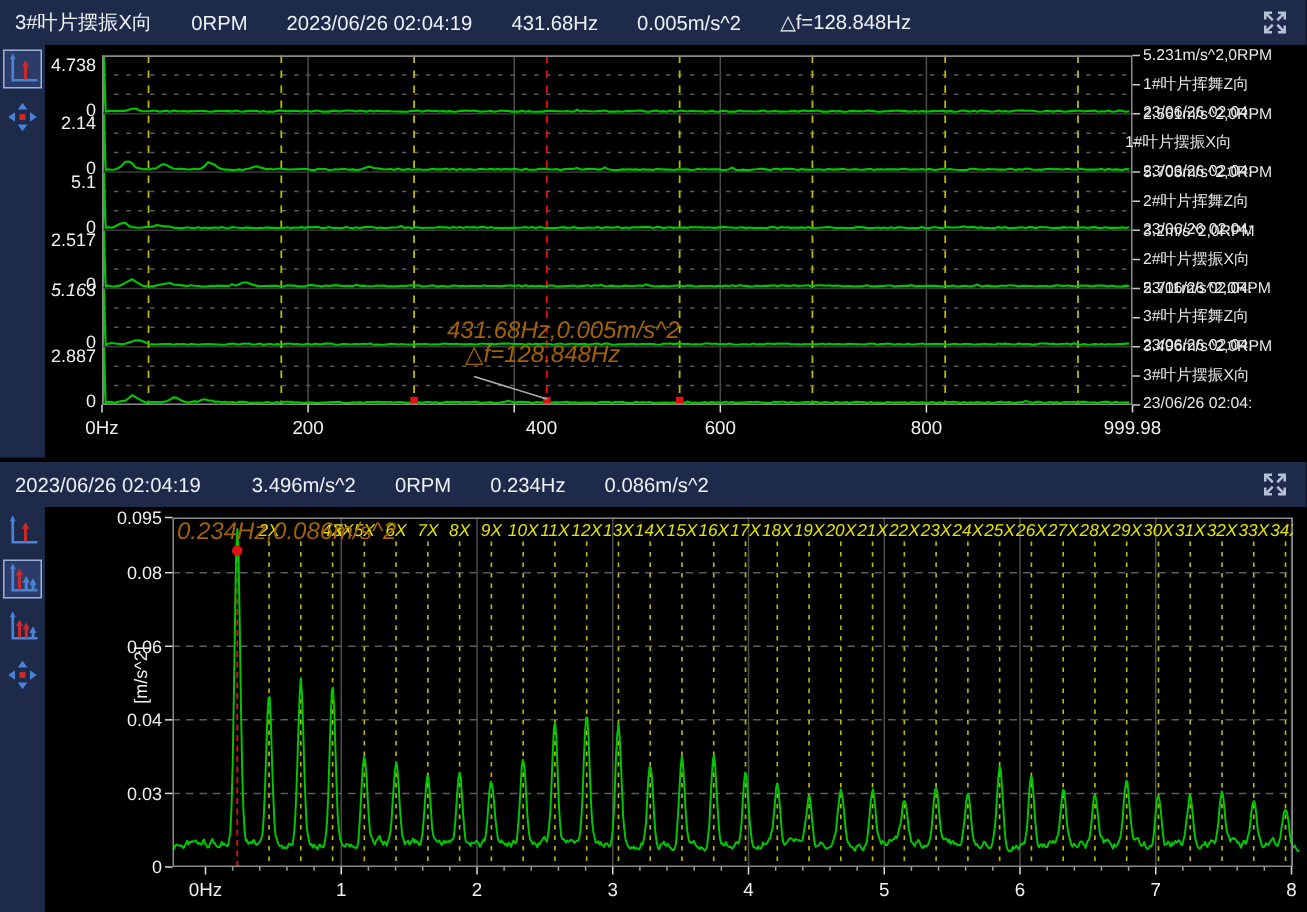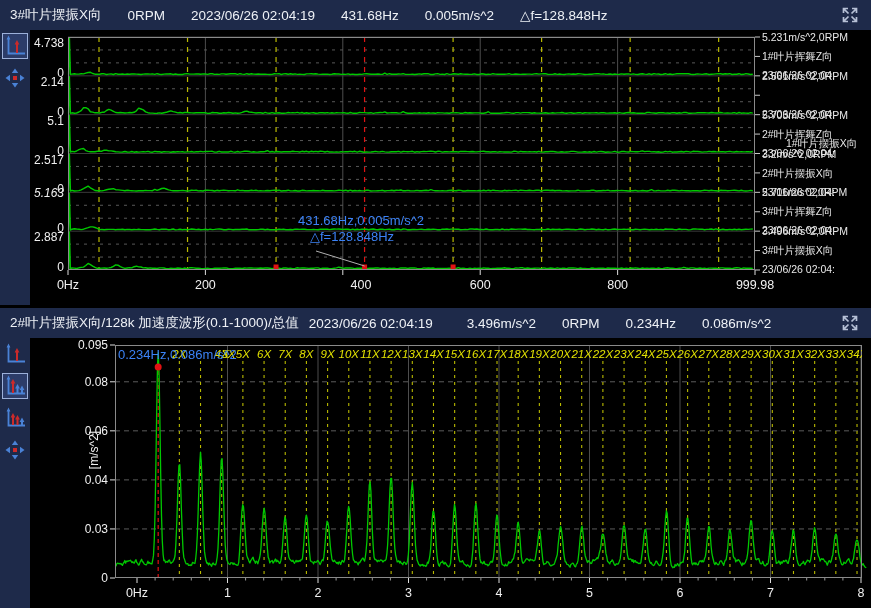--- a/index.html
+++ b/index.html
@@ -12,21 +12,21 @@
   .content{position:absolute;left:0;top:30px;right:0;bottom:0;background:#000;}
   .sidebar{position:absolute;left:0;top:0;width:30px;height:100%;background:#1e2a4a;}
   .icon-box{width:26px;height:26px;margin:3px auto 6px auto;display:flex;align-items:center;justify-content:center;border:1px solid transparent;box-sizing:border-box;}
   .icon-box.selected{background:#2c3c69;border:1px solid #9cb0da;}
   .plot-area{position:absolute;left:30px;top:0;right:0;height:100%;background:#000;overflow:hidden;}
   .plot-area svg{position:absolute;overflow:visible;}
   .ylab{position:absolute;color:#f0f0f0;font-size:12px;height:14px;line-height:14px;pointer-events:none;}
   .ylab.r{text-align:right;}
   .rlab{position:absolute;color:#e8e8e8;font-size:10.5px;height:13px;line-height:13px;white-space:nowrap;pointer-events:none;}
   .xlab{position:absolute;color:#f0f0f0;font-size:12.5px;transform:translateX(-50%);white-space:nowrap;pointer-events:none;}
-  .anno{position:absolute;color:#3b82f6;font-size:13px;line-height:16px;pointer-events:none;white-space:nowrap;}
+  .anno{position:absolute;color:#a16207;font-size:16px;line-height:16px;pointer-events:none;white-space:nowrap;font-style:italic;}
   .harm{position:absolute;top:3px;transform:translateX(-50%);color:#e3e300;font-size:11.5px;white-space:nowrap;pointer-events:none;}
   .harm-wrap{position:absolute;overflow:hidden;pointer-events:none;font-style:italic;}
   .unit{position:absolute;color:#f0f0f0;font-size:12px;text-align:center;transform:rotate(-90deg);pointer-events:none;}
 </style>
 </head>
 <body>
 
 <div class="panel" id="panel1" style="height:305px;">
   <div class="titlebar">
     <span class="tb-item">3#叶片摆振X向</span>
@@ -138,21 +138,21 @@
         <div class="ylab r" style="left: 0px; top: 122.5px; width: 34px;">2.517</div>
         <div class="ylab r" style="left: 0px; top: 152.333px; width: 34px;">0</div>
         <div class="ylab r" style="left: 0px; top: 156px; width: 34px; font-style: italic;">5.163</div>
         <div class="ylab r" style="left: 0px; top: 191.167px; width: 34px;">0</div>
         <div class="ylab r" style="left: 0px; top: 200.167px; width: 34px;">2.887</div>
         <div class="ylab r" style="left: 0px; top: 230px; width: 34px;">0</div>
         <div class="rlab" style="left: 732px; top: 1px;">5.231m/s^2,0RPM</div>
         <div class="rlab" style="left: 732px; top: 20px;">1#叶片挥舞Z向</div>
         <div class="rlab" style="left: 732px; top: 39px;">23/06/26 02:04:</div>
         <div class="rlab" style="left: 732px; top: 39.8333px;">2.561m/s^2,0RPM</div>
-        <div class="rlab" style="left: 756px; top: 58.8333px; margin-top: 48px;">1#叶片摆振X向</div>
+        <div class="rlab" style="left: 720px; top: 58.8333px;">1#叶片摆振X向</div>
         <div class="rlab" style="left: 732px; top: 77.8333px;">23/06/26 02:04:</div>
         <div class="rlab" style="left: 732px; top: 78.6667px;">5.703m/s^2,0RPM</div>
         <div class="rlab" style="left: 732px; top: 97.6667px;">2#叶片挥舞Z向</div>
         <div class="rlab" style="left: 732px; top: 116.667px;">23/06/26 02:04:</div>
         <div class="rlab" style="left: 732px; top: 117.5px;">3.2m/s^2,0RPM</div>
         <div class="rlab" style="left: 732px; top: 136.5px;">2#叶片摆振X向</div>
         <div class="rlab" style="left: 732px; top: 155.5px;">23/06/26 02:04:</div>
         <div class="rlab" style="left: 732px; top: 156.333px;">5.711m/s^2,0RPM</div>
         <div class="rlab" style="left: 732px; top: 175.333px;">3#叶片挥舞Z向</div>
         <div class="rlab" style="left: 732px; top: 194.333px;">23/06/26 02:04:</div>
@@ -168,21 +168,20 @@
         <div class="anno" style="left: 268px; top: 183px;">
           <div>431.68Hz,0.005m/s^2</div>
           <div style="margin-left: 12px;">△f=128.848Hz</div>
         </div>
       </div>
   </div>
 </div>
 
 <div class="panel" id="panel2" style="height:300px;margin-top:3px;">
   <div class="titlebar">
-    <span class="tb-item tight">2#叶片摆振X向/128k 加速度波形(0.1-1000)/总值</span>
     <span class="tb-item" style="margin-right:34px;">2023/06/26 02:04:19</span>
     <span class="tb-item">3.496m/s^2</span>
     <span class="tb-item">0RPM</span>
     <span class="tb-item">0.234Hz</span>
     <span class="tb-item">0.086m/s^2</span>
     <span class="expand">
       <svg width="20" height="20" viewBox="0 0 20 20">
         <g stroke="#b6c0d6" stroke-width="1.7" fill="none">
           <path d="M8.5 8.5 L3.8 3.8 M3.5 8 V3.5 H8"></path>
           <path d="M11.5 8.5 L16.2 3.8 M12 3.5 H16.5 V8"></path>

